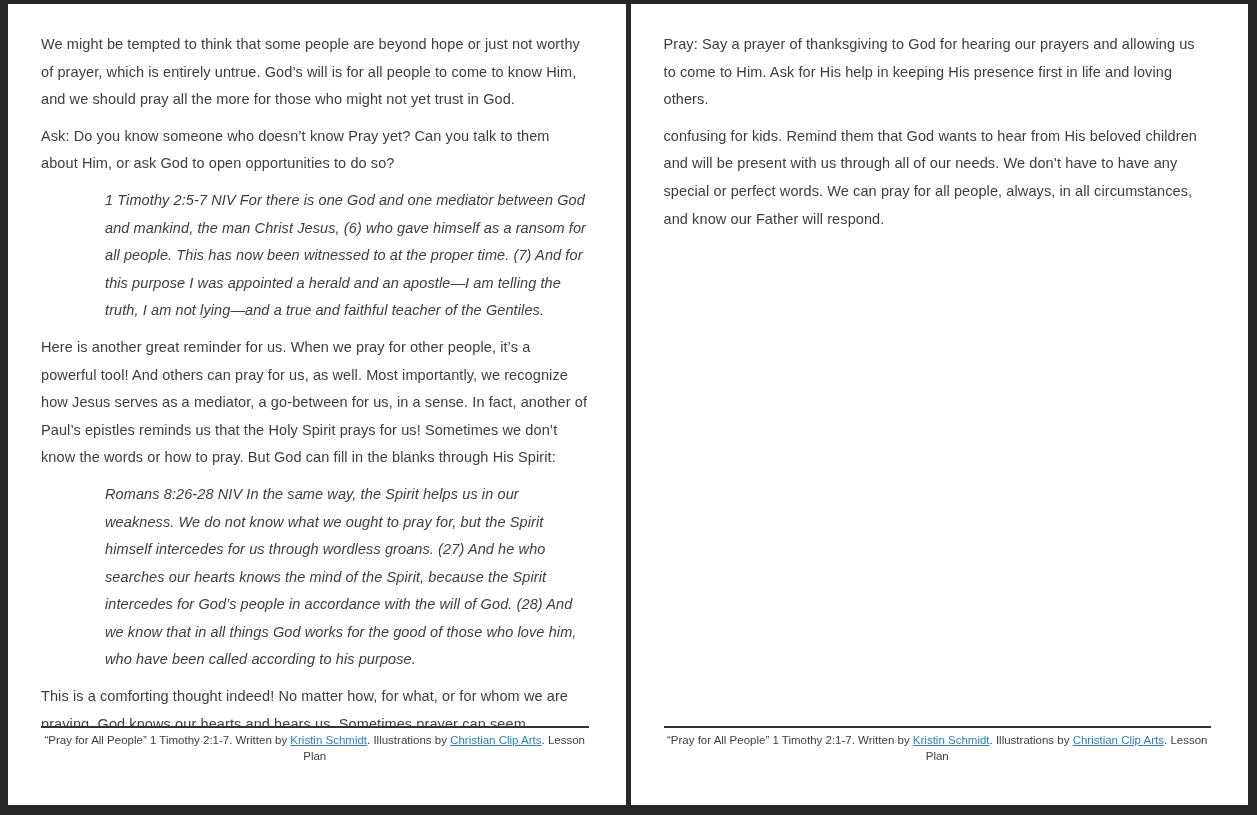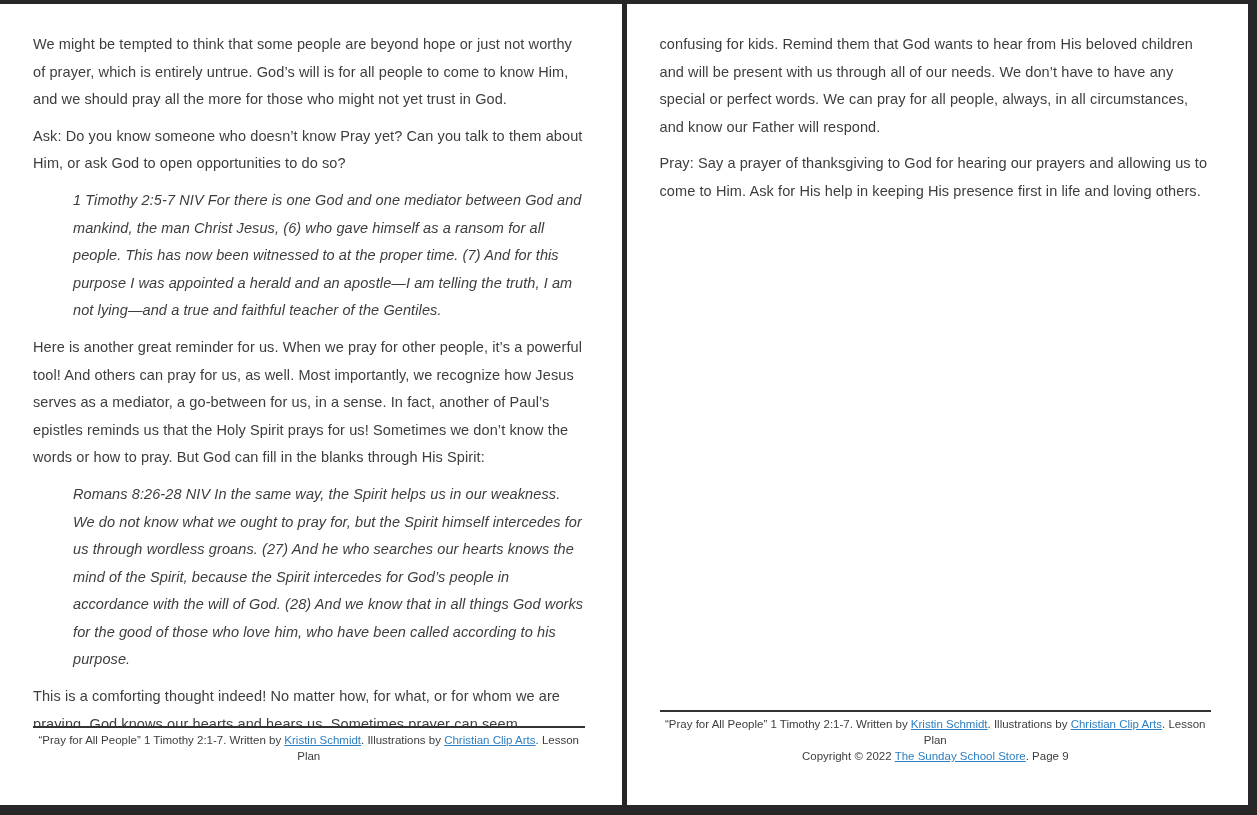--- a/index.html
+++ b/index.html
@@ -4,21 +4,21 @@
 <style>
   * { box-sizing: border-box; }
   html, body { margin: 0; padding: 0; background: #272727; }
 
   .viewer {
     width: 1257px;
     height: 815px;
     background: #272727;
     display: flex;
     gap: 5px;
-    padding: 4px 9px 10px 0;
+    padding: 4px 9px 10px 8px;
     font-family: "Liberation Sans", sans-serif;
   }
 
   .page {
     flex: 1 1 0;
     background: #ffffff;
     display: flex;
     flex-direction: column;
     padding: 27px 37px 0 33px;
     overflow: hidden;
@@ -31,21 +31,21 @@
     line-height: 27.6px;
     letter-spacing: 0.1px;
     color: #3d3d3d;
     margin: 0 0 9px 0;
   }
 
   .body-text .label { font-weight: normal; }
 
   .quote {
     font-style: italic;
-    margin-left: 40px;
+    margin-left: 64px;
   }
 
   .footer { flex: 0 0 auto; padding-bottom: 41px; }
 
   .footer-rule {
     border-top: 2px solid #333333;
     margin: 0 0 4px 0;
   }
 
   .footer-text {
@@ -79,25 +79,24 @@
     <div class="footer">
       <div class="footer-rule"></div>
       <div class="footer-text">
         <div><span>“Pray for All People” 1 Timothy 2:1-7. Written by </span><a class="link">Kristin Schmidt</a><span>. Illustrations by </span><a class="link">Christian Clip Arts</a><span>. Lesson Plan</span></div>
       </div>
     </div>
   </div>
 
   <div class="page">
     <div class="content">
+      <p class="body-text"><strong class="label">Pray:</strong><span> Say a prayer of thanksgiving to God for hearing our prayers and allowing us to come to Him. Ask for His help in keeping His presence first in life and loving others.</span></p>
       <p class="body-text">confusing for kids. Remind them that God wants to hear from His beloved children and will be present with us through all of our needs. We don’t have to have any special or perfect words. We can pray for all people, always, in all circumstances, and know our Father will respond.</p>
-      <p class="body-text"><strong class="label">Pray:</strong><span> Say a prayer of thanksgiving to God for hearing our prayers and allowing us to come to Him. Ask for His help in keeping His presence first in life and loving others.</span></p>
     </div>
     <div class="footer">
       <div class="footer-rule"></div>
       <div class="footer-text">
         <div><span>“Pray for All People” 1 Timothy 2:1-7. Written by </span><a class="link">Kristin Schmidt</a><span>. Illustrations by </span><a class="link">Christian Clip Arts</a><span>. Lesson Plan</span></div>
-        <div><span>Copyright © 2022 </span><a class="link">The Sunday School Store</a><span>. Page 9</span></div>
       </div>
     </div>
   </div>
 
 </div>
 
 </body></html>

